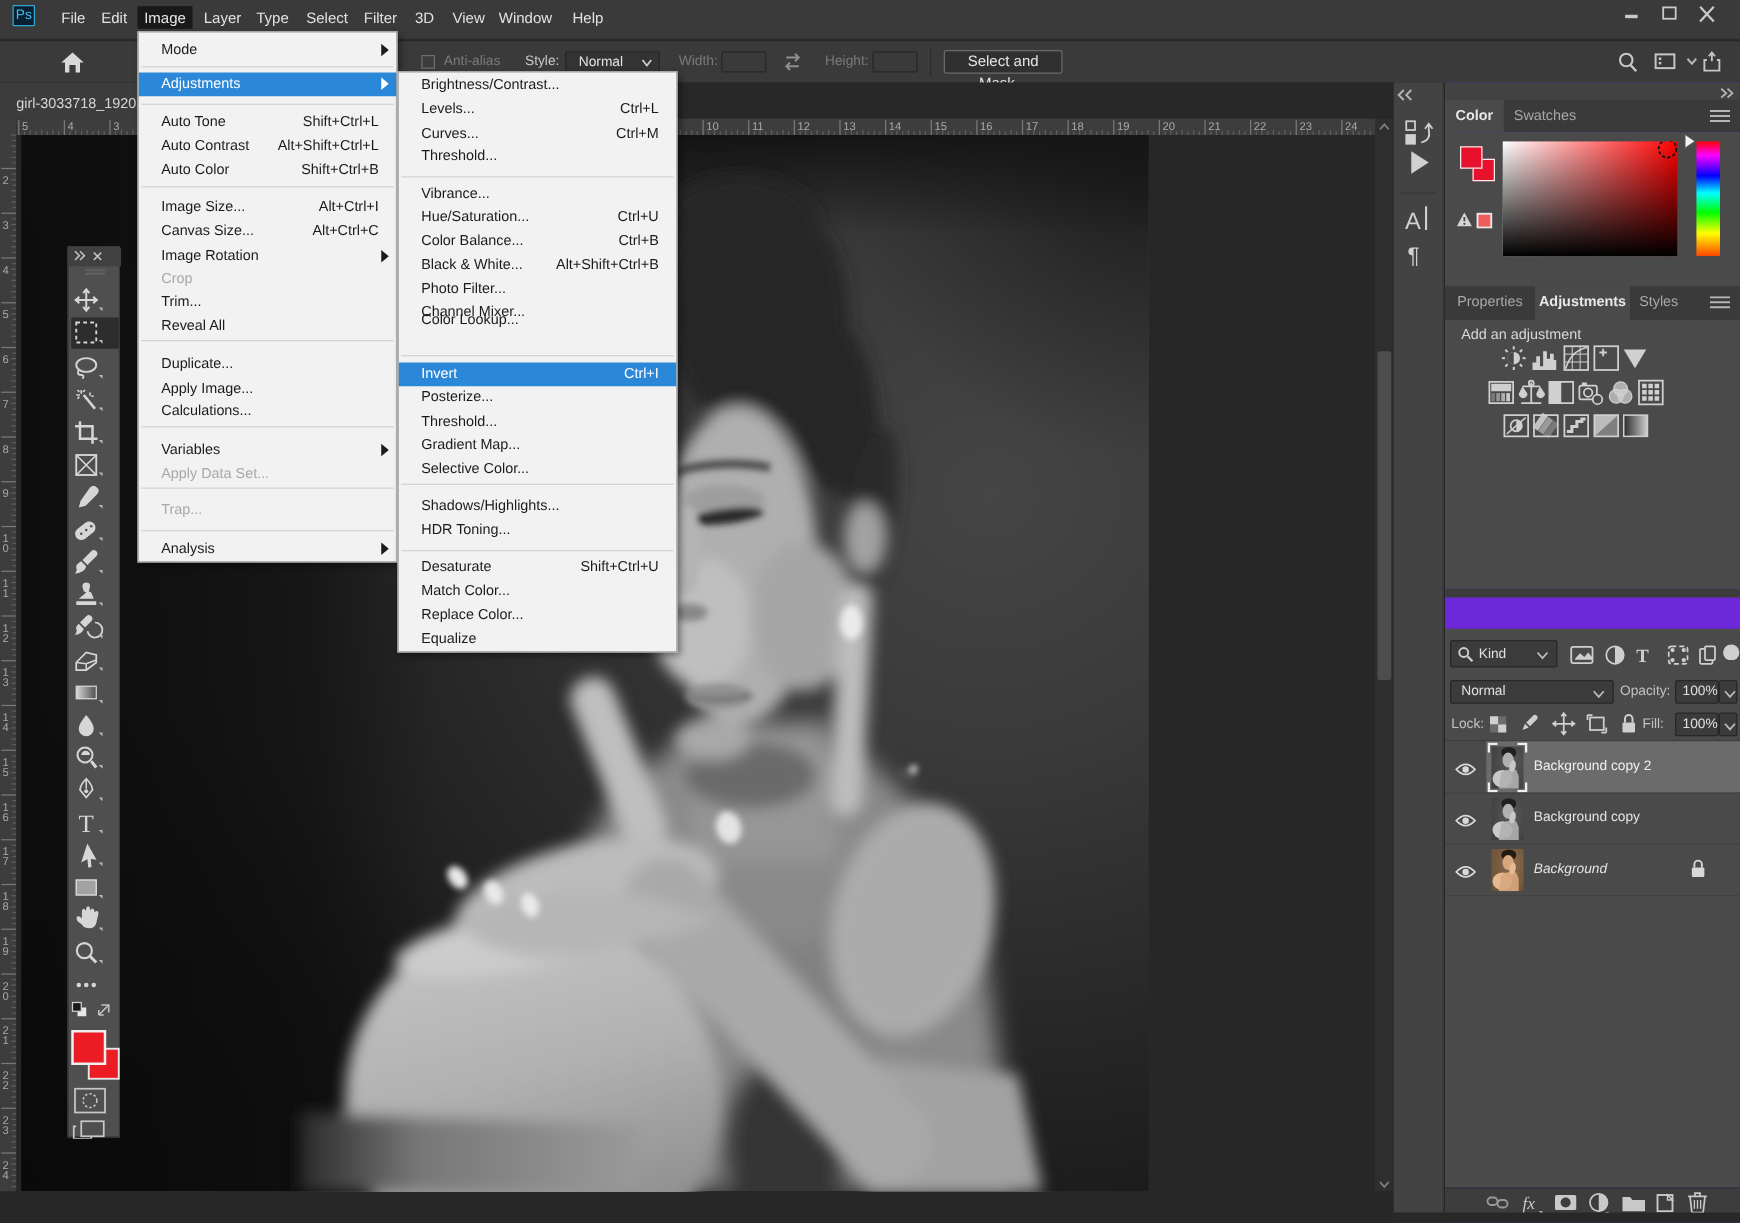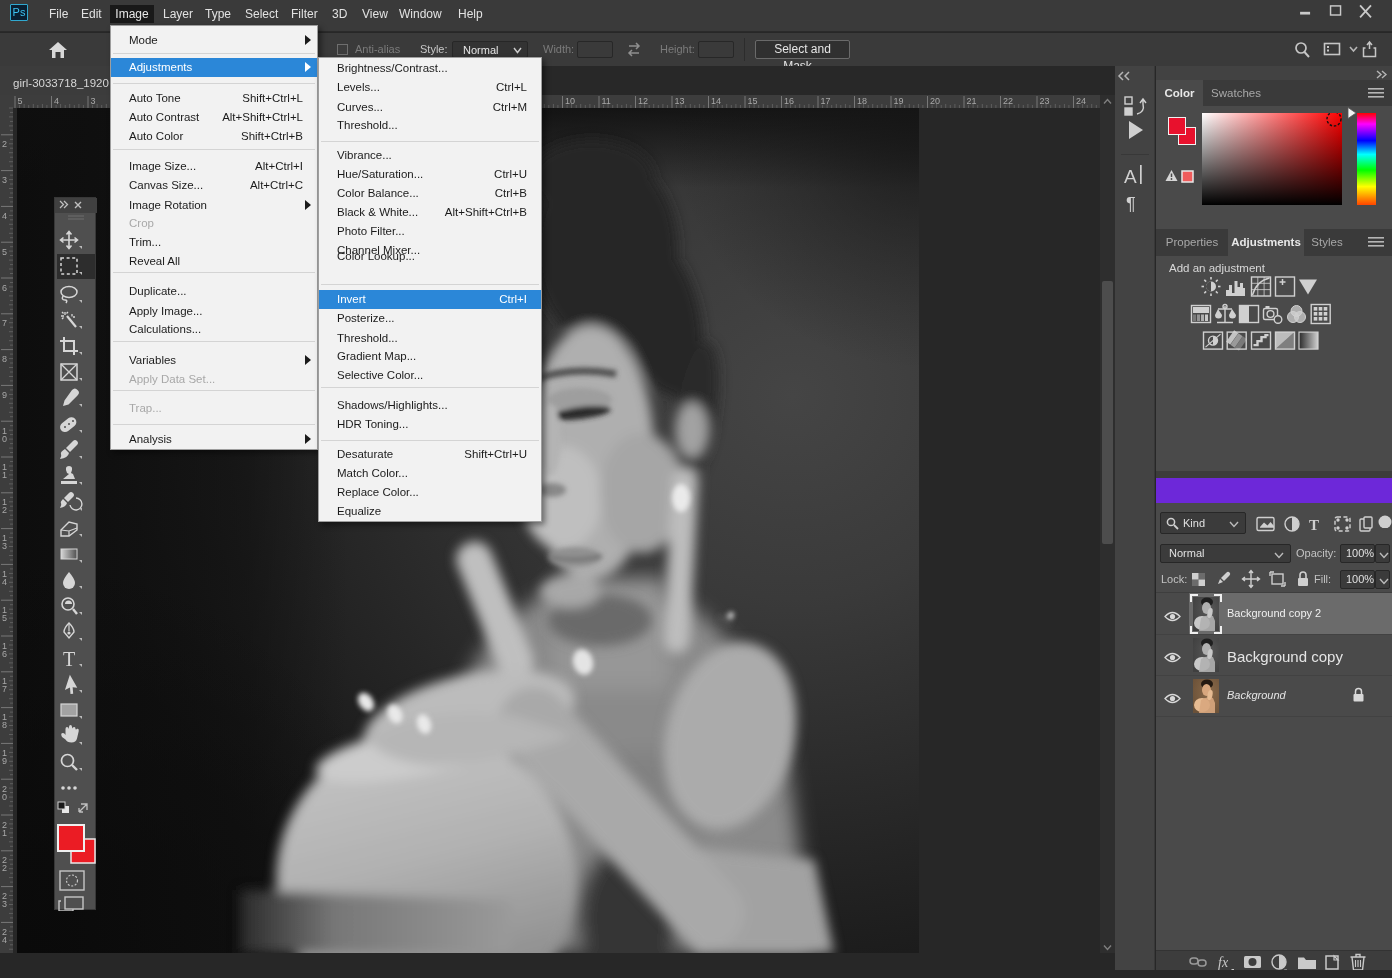--- a/index.html
+++ b/index.html
@@ -1024,21 +1024,21 @@
               <stop offset="1" stop-color="#3f3f3f"></stop>
             </radialGradient>
           </defs>
       <rect width="26" height="34" fill="url(#tb37135)"></rect>
       <ellipse cx="14" cy="5" rx="6" ry="4.5" fill="#1f1f1f"></ellipse>
       <ellipse cx="13.5" cy="11" rx="4.5" ry="6" fill="#b0b0b0"></ellipse>
       <ellipse cx="9" cy="26" rx="8" ry="7" fill="#c8c8c8"></ellipse>
       <path d="M8 21 q6 -4 12 -2 l2 5 l0 10 l-16 0 z" fill="#b0b0b0" opacity="0.9"></path>
       <ellipse cx="17" cy="16" rx="2.5" ry="5" fill="#c8c8c8" transform="rotate(12 17 16)"></ellipse>
     </svg>
-    <span class="abs" style="left:71px; top:145px; font-size:15px; color:#e4e4e4;">Background copy</span>
+    <span class="abs" style="left:71px; top:145px; font-size:11px; color:#e4e4e4;">Background copy</span>
     <div class="abs" style="left:0; top:172px; width:236px; height:1px; background:#424242;"></div>
     <div class="abs" style="left:8px; top:187px;"><svg width="17" height="11" viewBox="0 0 17 11">
       <path d="M1 5.5 Q8.5 -2.5 16 5.5 Q8.5 13.5 1 5.5 Z" fill="none" stroke="#d8d8d8" stroke-width="1.3"></path>
       <circle cx="8.5" cy="5.5" r="2.6" fill="#d8d8d8"></circle>
           </svg></div>
     <svg class="abs" style="left:37px; top:176px;" width="26" height="34" viewBox="0 0 26 34">
       <defs>
             <radialGradient id="tb37176" cx="0.62" cy="0.4" r="0.75">
               <stop offset="0" stop-color="#8a6a4a"></stop>
               <stop offset="1" stop-color="#6b5138"></stop>

